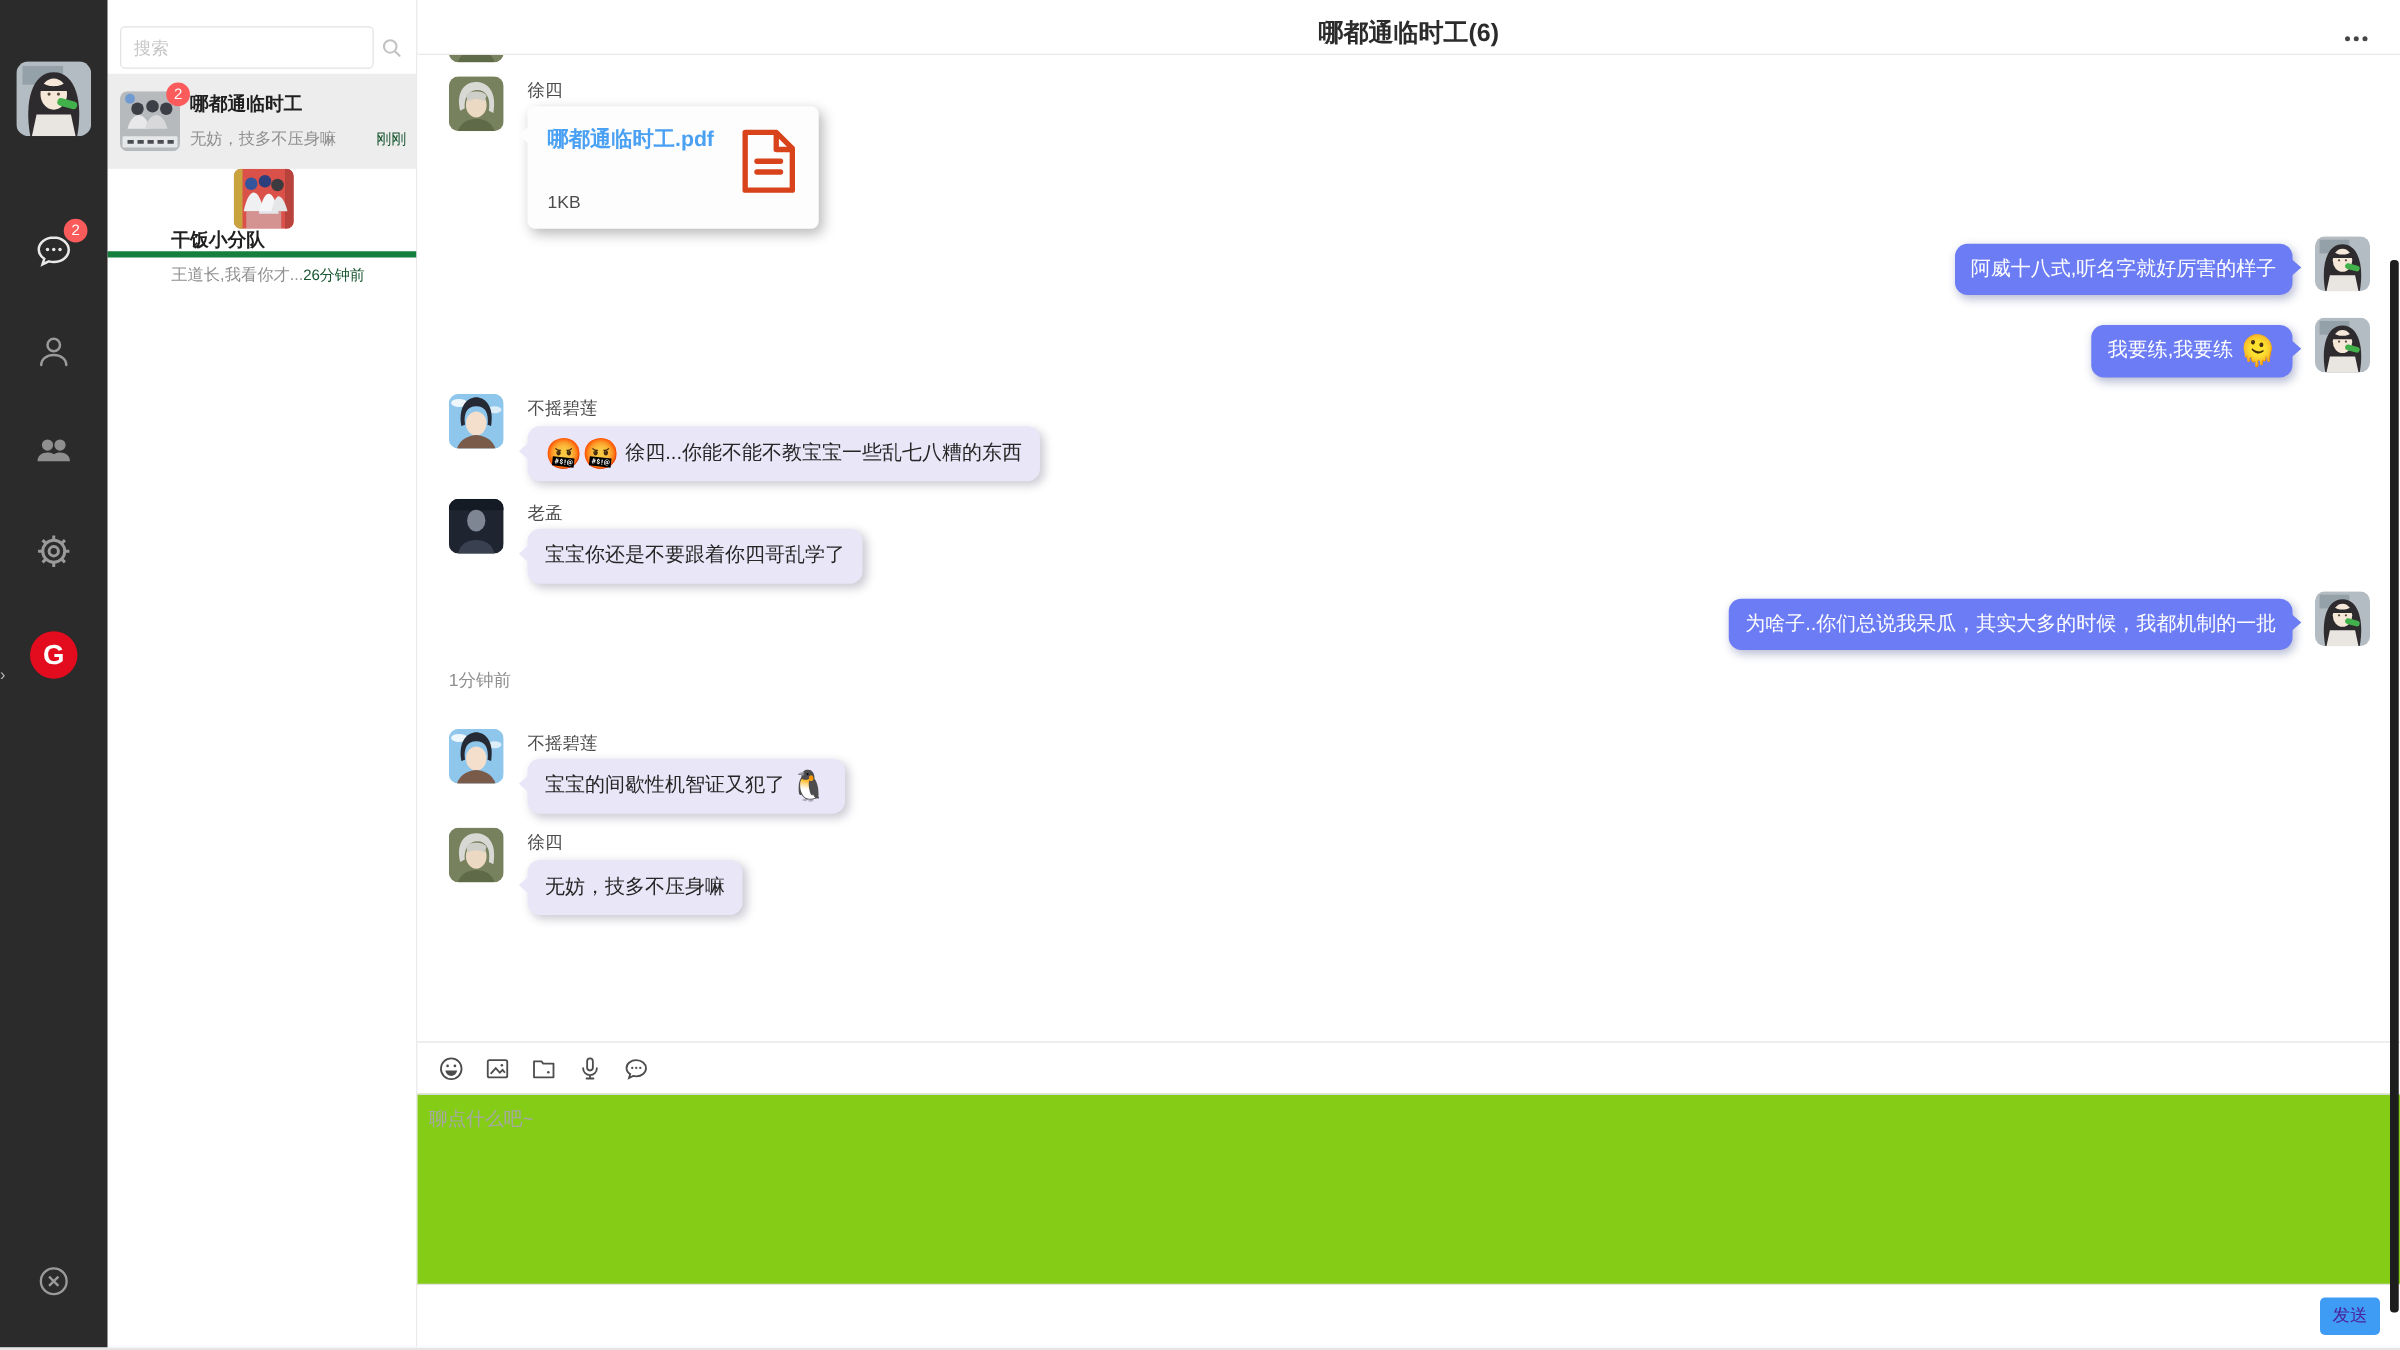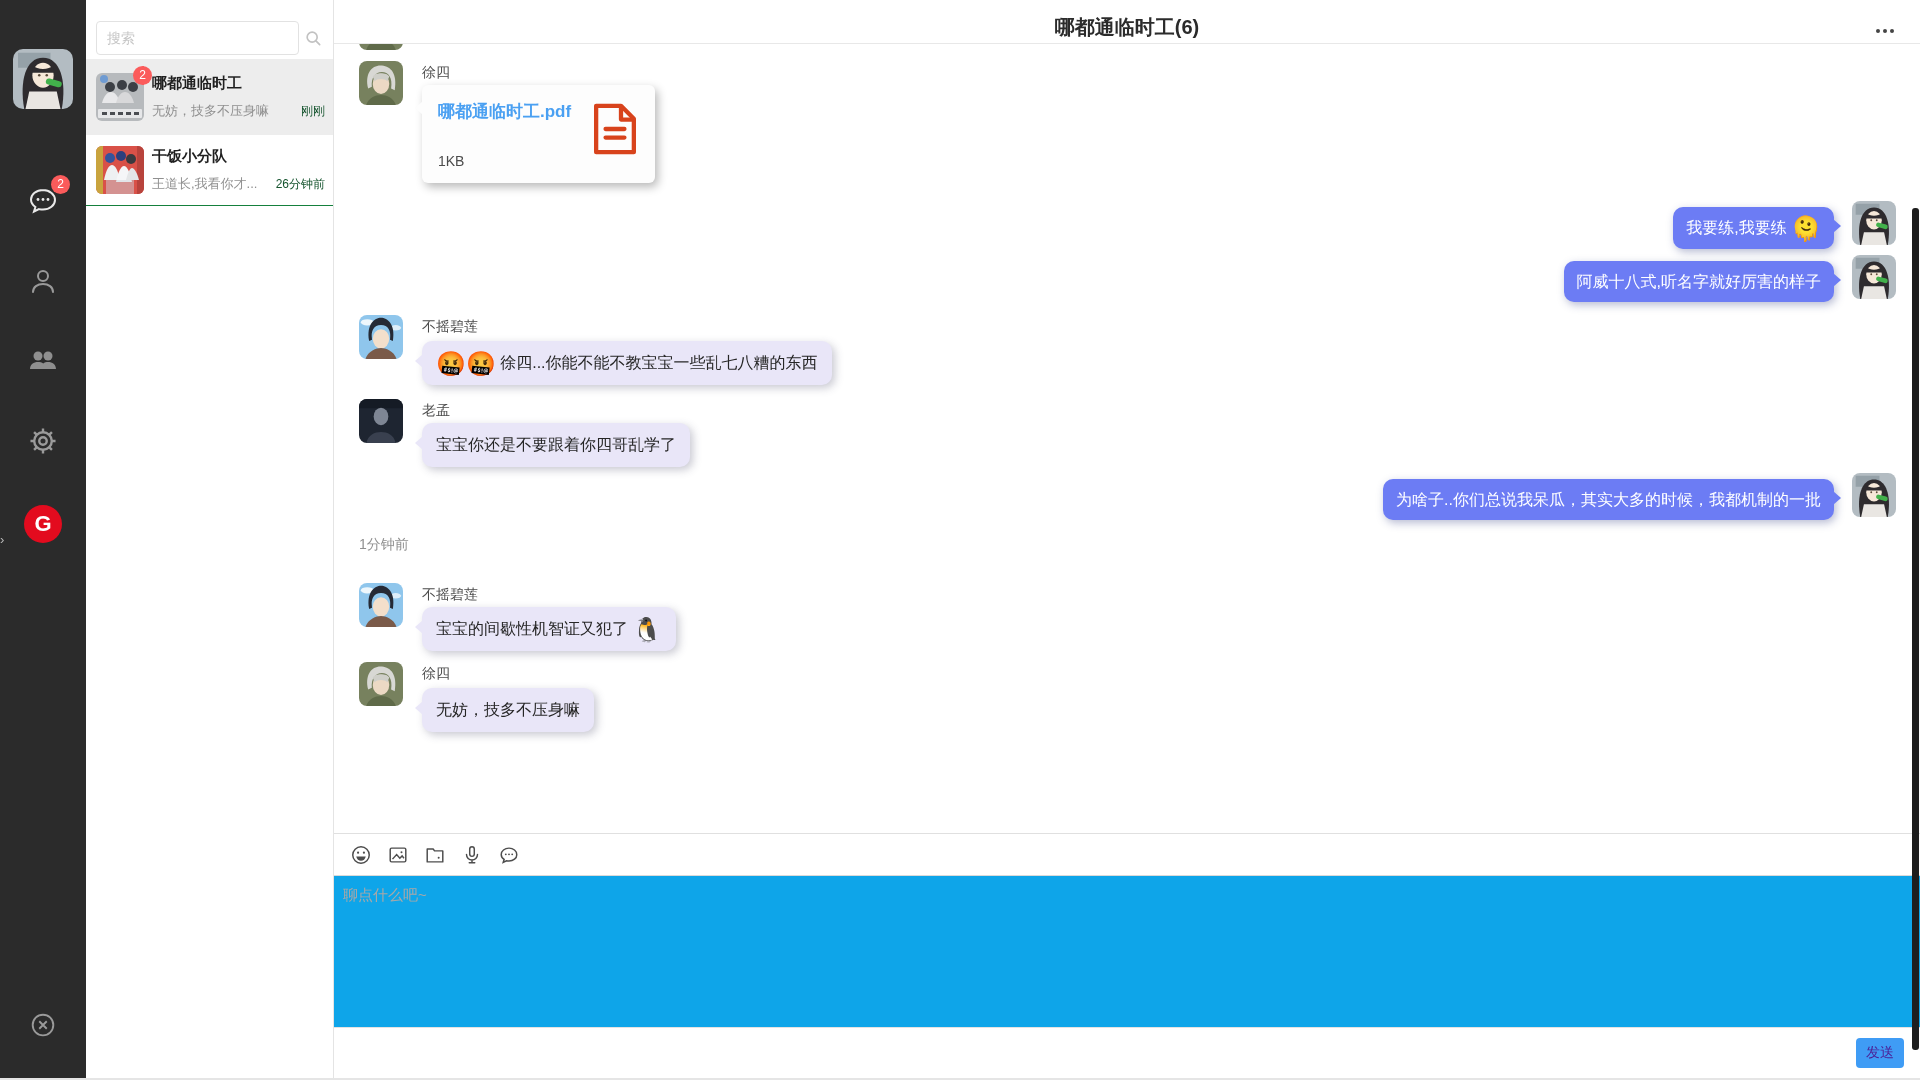--- a/index.html
+++ b/index.html
@@ -33,21 +33,21 @@
   
   .list-col{width:248px;flex:none;background:#fff;border-right:1px solid #e4e4e4;}
   .search-row{height:59px;display:flex;align-items:center;padding:16px 6px 0 10px;}
   .search-input{flex:1;height:34px;border:1px solid #e2e2e2;border-radius:4px;padding:0 10px;
                 font-size:14px;color:#333;outline:none;font-family:inherit;}
   .search-input::placeholder{color:#c6c6c6;}
   .search-btn{width:44px;height:34px;display:flex;align-items:center;justify-content:center;cursor:pointer;}
   .conv{display:flex;align-items:center;padding:0 8px 0 10px;cursor:pointer;}
   .conv.active{background:#ededed;}
   .conv1{height:76px;}
-  .conv2{height:71px;border-bottom:1px solid #15803d;}
+  .conv2{height:71px;border-bottom:5px solid #15803d;flex-direction:column;}
   .conv-avatar{width:48px;height:48px;border-radius:6px;flex:none;position:relative;}
   .conv-avatar svg{width:48px;height:48px;border-radius:6px;display:block;}
   .conv-badge{position:absolute;top:-7px;right:-8px;min-width:19px;height:19px;border-radius:10px;
               background:var(--badge);color:#fff;font-size:12px;line-height:19px;text-align:center;padding:0 5px;}
   .conv-main{flex:1;margin-left:8px;min-width:0;}
   .conv-title{font-size:15px;font-weight:bold;color:#1f1f1f;}
   .conv-sub{display:flex;align-items:baseline;margin-top:9px;}
   .conv-preview{font-size:13px;color:#909090;white-space:nowrap;overflow:hidden;max-width:126px;}
   .conv-time{font-size:12px;color:#14532d;margin-left:auto;white-space:nowrap;}
 
@@ -90,21 +90,21 @@
 
   .time-divider{text-align:left;color:#8f8f8f;font-size:14px;height:20px;line-height:20px;margin-top:14px;}
 
   
   .composer{flex:none;}
   .toolbar{height:42px;border-top:1px solid #e0e0e0;display:flex;align-items:center;
            padding-left:15px;gap:13px;}
   .tool-btn{width:24px;height:24px;display:flex;align-items:center;justify-content:center;cursor:pointer;}
   .tool-btn svg{width:22px;height:22px;display:block;}
   .msg-input{display:block;width:100%;height:153px;resize:none;border:none;outline:none;
-             border-top:1px solid #dadada;border-bottom:1px solid #e3e3e3;background:#0ea5e9;
+             border-top:1px solid #dadada;border-bottom:1px solid #e3e3e3;background:#84cc16;
              padding:10px 9px;font-size:15px;color:#333;font-family:inherit;}
   .msg-input::placeholder{color:#a8a8a8;}
   .send-row{height:50px;display:flex;align-items:center;justify-content:flex-end;padding-right:16px;background:#fff;}
   .send-btn{width:48px;height:30px;border:none;border-radius:4px;background:var(--send);color:#4c1d95;
             font-size:14px;cursor:pointer;font-family:inherit;}
 
   .scroll-thumb{position:absolute;right:1px;top:208px;width:7px;height:842px;background:#1d1d1d;
                 border-radius:3px;z-index:6;cursor:pointer;}
 </style>
 </head>
@@ -304,31 +304,31 @@
               <svg viewBox="0 0 56 64" fill="none" stroke="#d8431c" stroke-width="5" stroke-linejoin="round">
                   <path d="M6 5h29l15 15v39H6z"></path>
                   <path d="M35 5v16h15"></path>
                   <path d="M17 32h22M17 42h22" stroke-linecap="round"></path>
                 </svg>
             </div>
           </div>
         </div>
       </div>
 
+      <div class="mrow right" style="margin-top:6px">
+        <div class="bubble blu" style="margin-top:6px"><span>阿威十八式,听名字就好厉害的样子</span></div>
+        <div class="avatar">
+            <svg viewBox="0 0 48 48">
+              <use href="#av-baobao"></use>
+            </svg>
+          </div>
+      </div>
+
       <div class="mrow right" style="margin-top:18px">
         <div class="bubble blu" style="margin-top:6px"><span>我要练,我要练</span> <span class="emoji">🫠</span></div>
-        <div class="avatar">
-            <svg viewBox="0 0 48 48">
-              <use href="#av-baobao"></use>
-            </svg>
-          </div>
-      </div>
-
-      <div class="mrow right" style="margin-top:6px">
-        <div class="bubble blu" style="margin-top:6px"><span>阿威十八式,听名字就好厉害的样子</span></div>
         <div class="avatar">
             <svg viewBox="0 0 48 48">
               <use href="#av-baobao"></use>
             </svg>
           </div>
       </div>
 
       <div class="mrow left" style="margin-top:13px">
         <div class="avatar">
             <svg viewBox="0 0 48 48">

